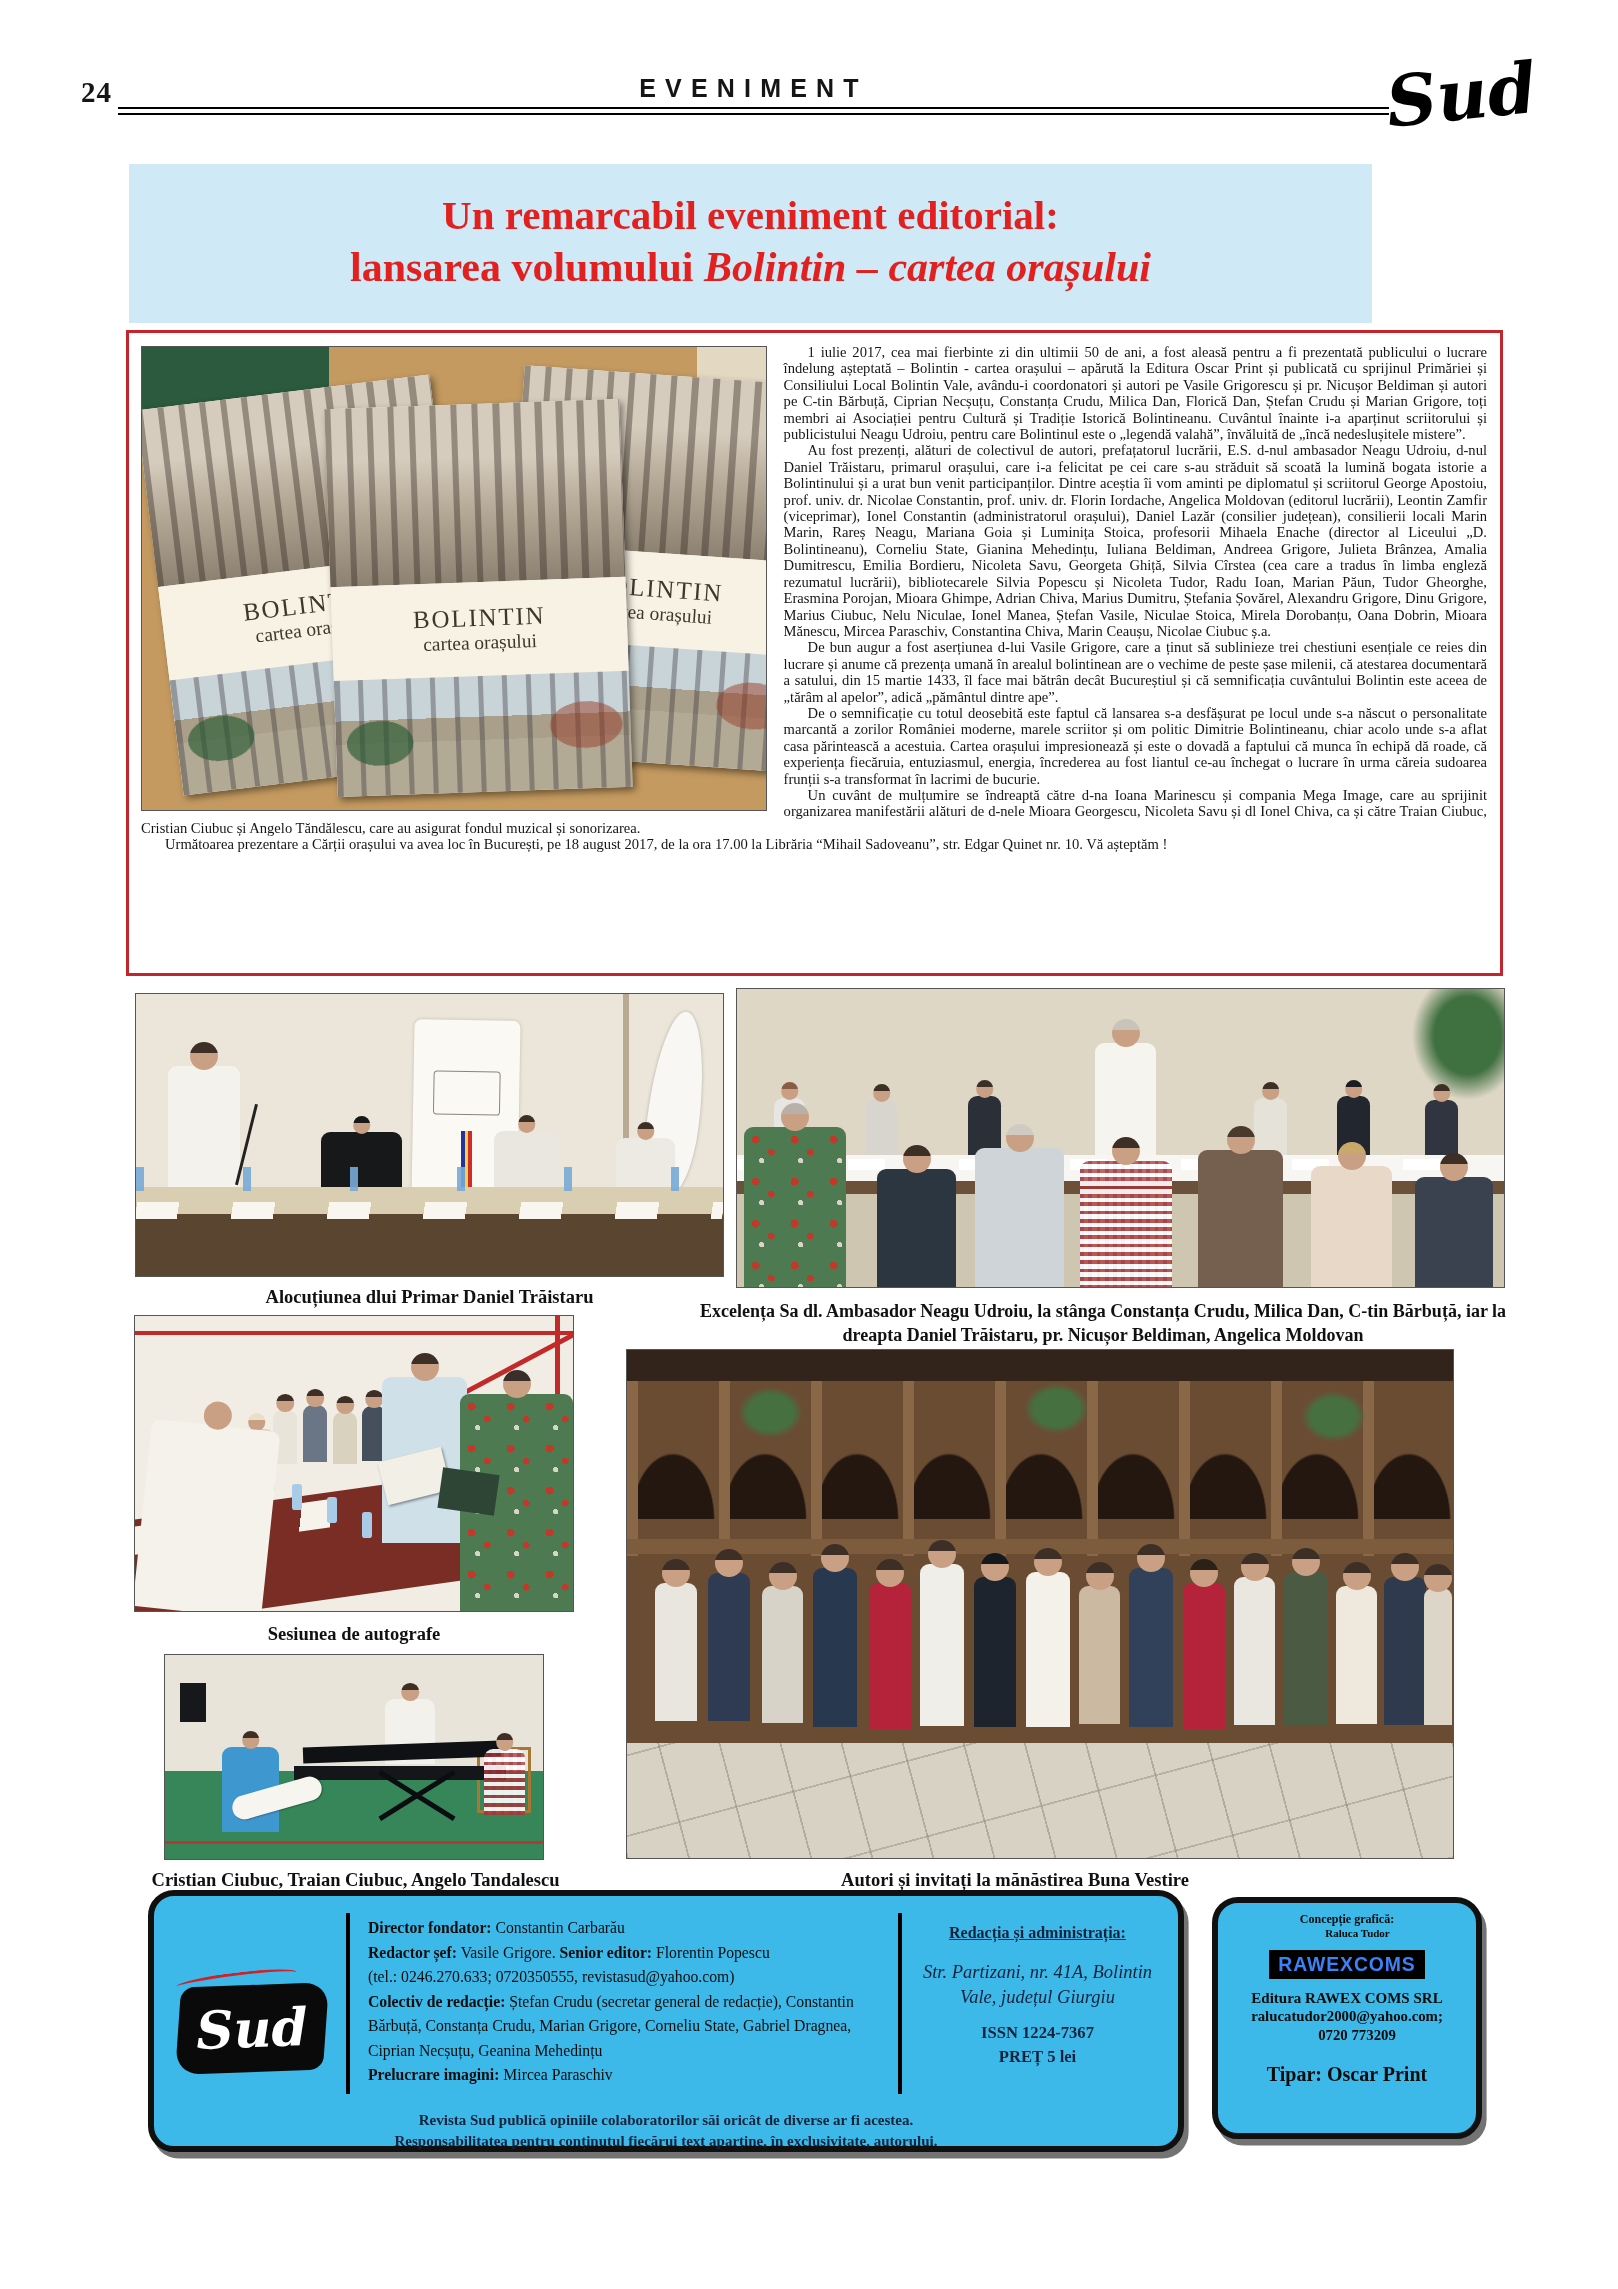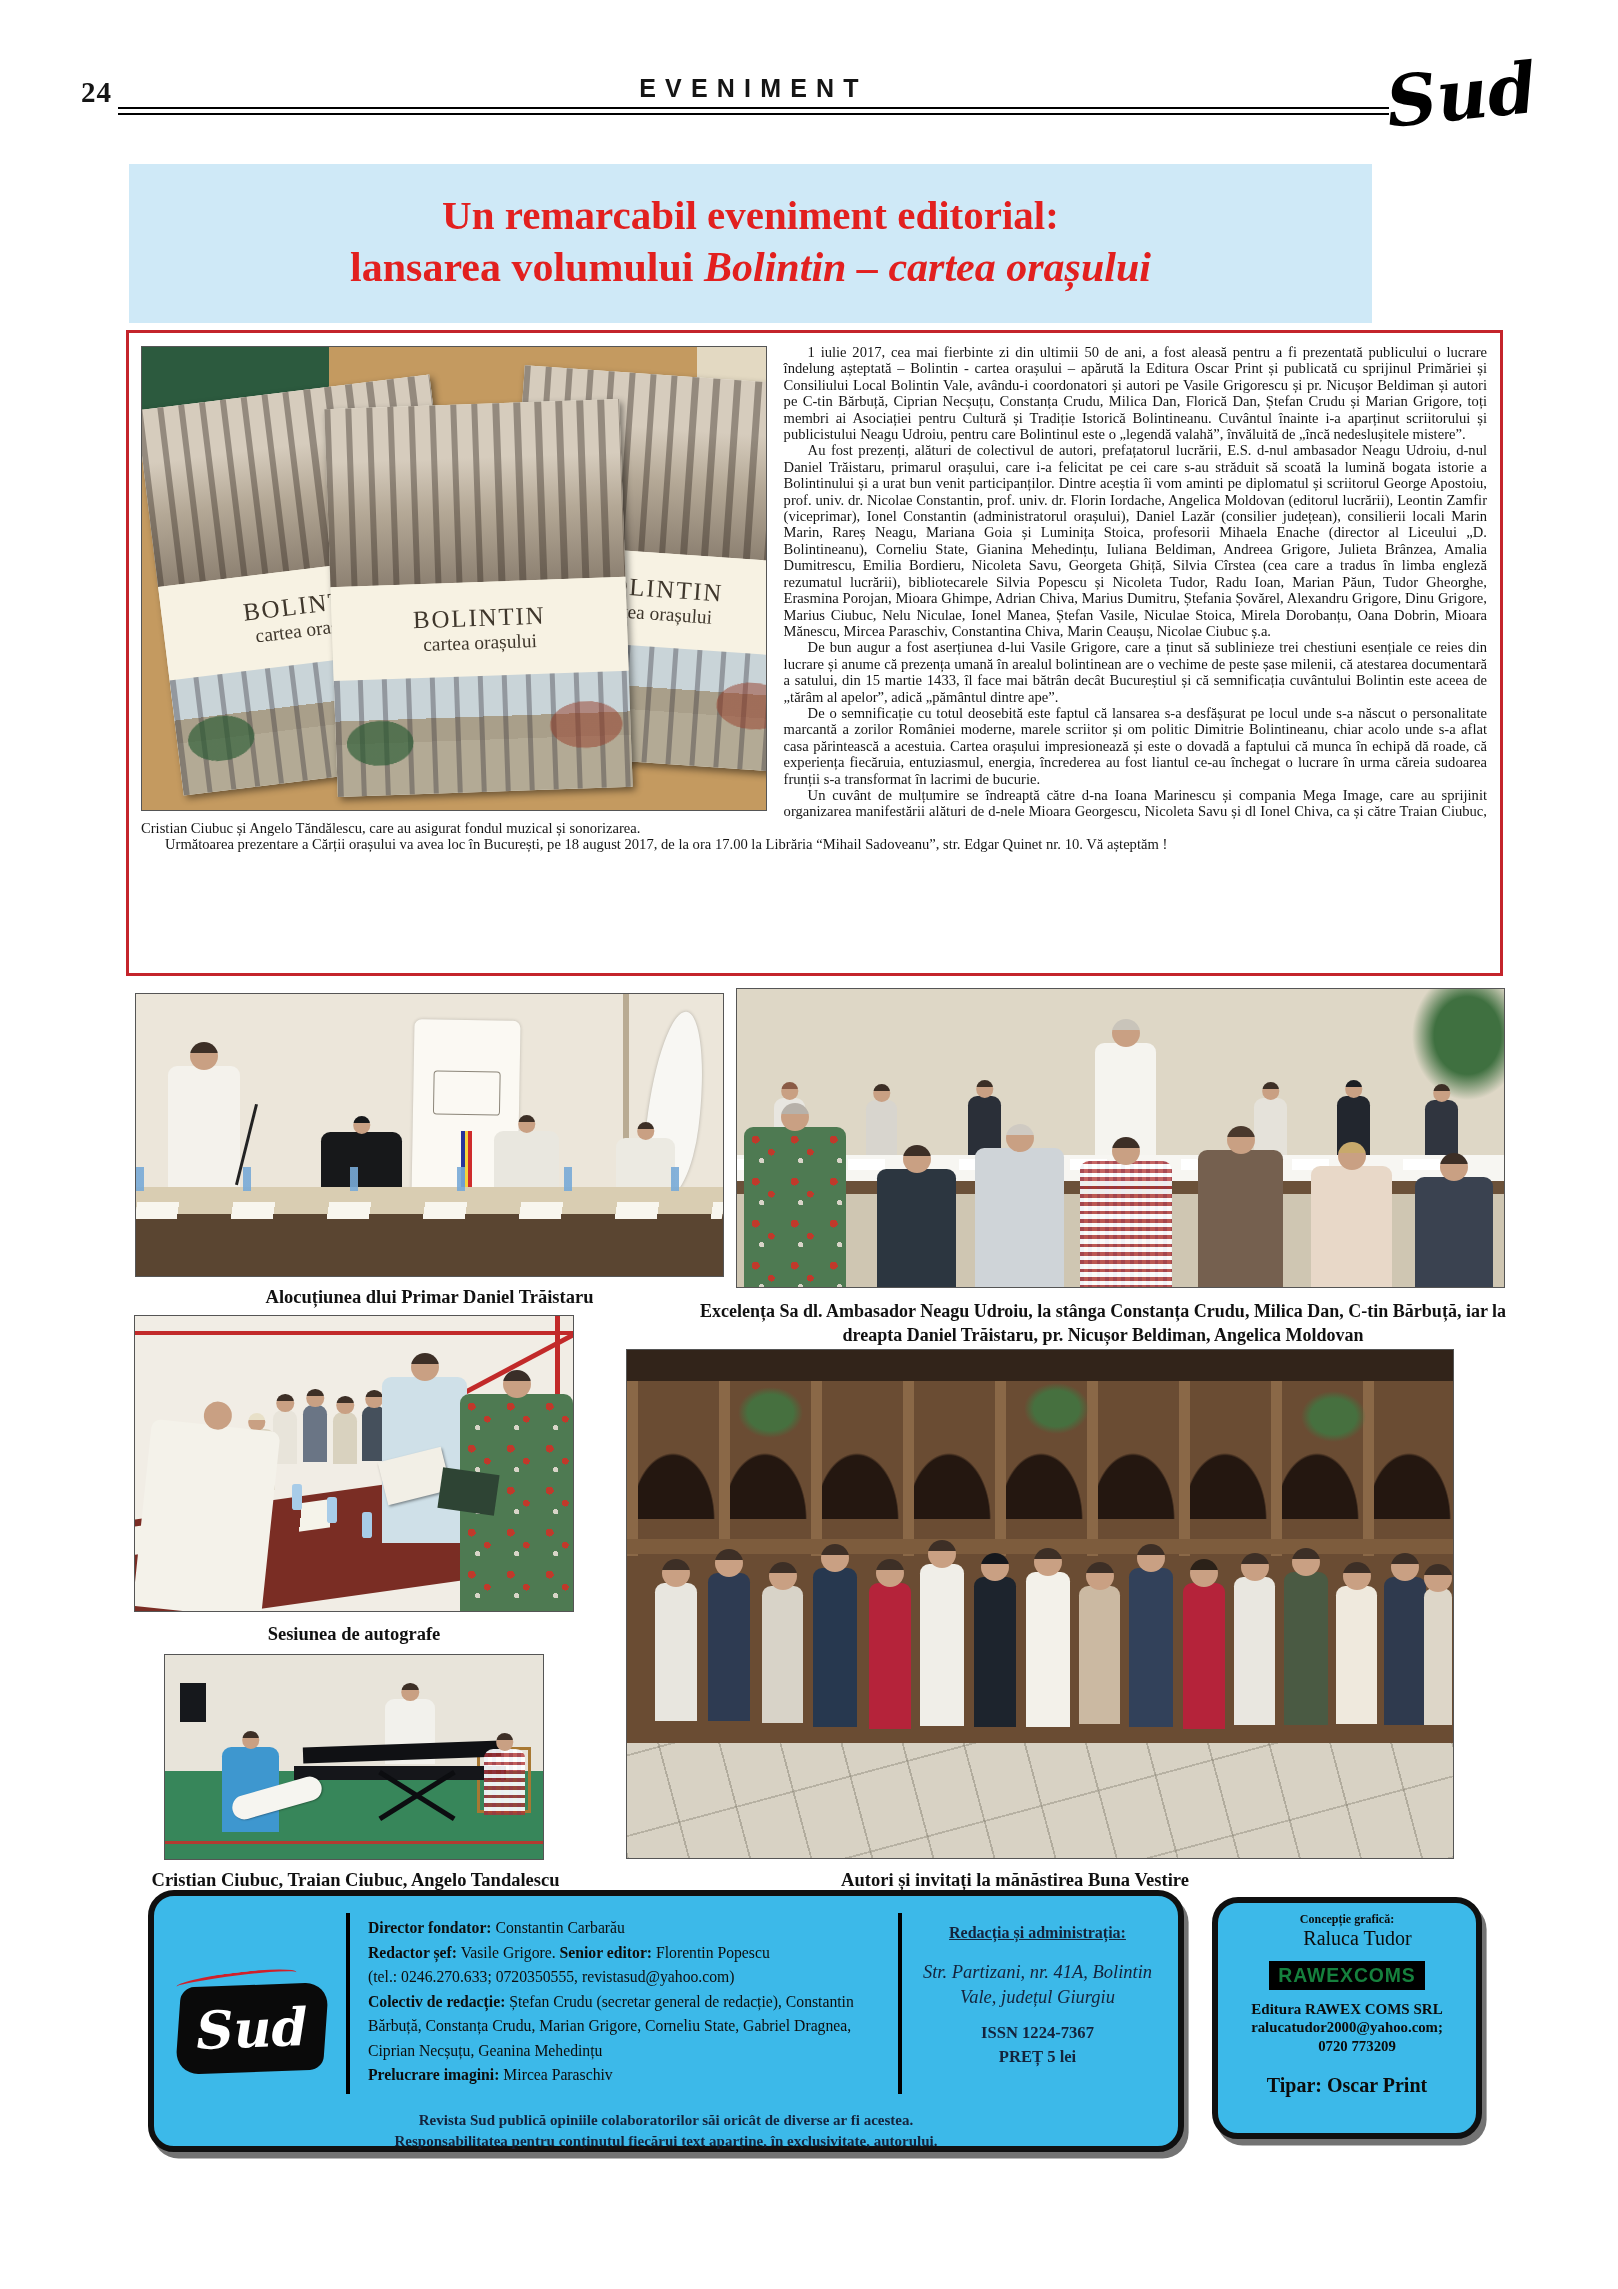--- a/index.html
+++ b/index.html
@@ -152,22 +152,22 @@
   .fb-text p{margin:0;}
   .fb-text .lbl{font-weight:bold;}
   .fb-admin{position:absolute;left:760px;top:28px;width:247px;text-align:center;color:#14233c;}
   .fb-admin .hd{font-weight:bold;text-decoration:underline;font-size:16px;margin-bottom:18px;}
   .fb-admin .addr{font-style:italic;font-size:18.5px;line-height:25px;}
   .fb-admin .issn{font-weight:bold;font-size:16.6px;margin-top:13px;}
   .fb-admin .price{font-weight:bold;font-size:16.6px;margin-top:3.7px;}
   .fb-notice{position:absolute;left:0;top:214px;width:100%;text-align:center;
              font-weight:bold;font-size:15px;line-height:21px;color:#14233c;}
   .fb-right .hd{font-weight:bold;font-size:12px;margin-top:9px;}
-  .fb-right .nm{font-weight:normal;font-size:20px;padding-left:21px;}
-  .rawex{display:inline-block;margin-top:11px;background:#000;color:#15803d;
+  .fb-right .nm{font-weight:bold;font-size:11px;padding-left:21px;}
+  .rawex{display:inline-block;margin-top:11px;background:#000;color:#3b82f6;
          font-family:"Liberation Sans", sans-serif;font-weight:bold;font-size:19.4px;
          letter-spacing:0.9px;padding:2.8px 9.2px;}
   .fb-right .pub{font-weight:bold;font-size:15px;margin-top:11px;}
   .fb-right .eml{font-weight:bold;font-size:14.8px;margin-top:1.8px;}
   .fb-right .phn{font-weight:bold;font-size:14.8px;margin-top:1.8px;padding-left:20px;}
   .fb-right .tip{font-weight:bold;font-size:20px;margin-top:18.5px;}
 </style>
 </head>
 <body>
 

